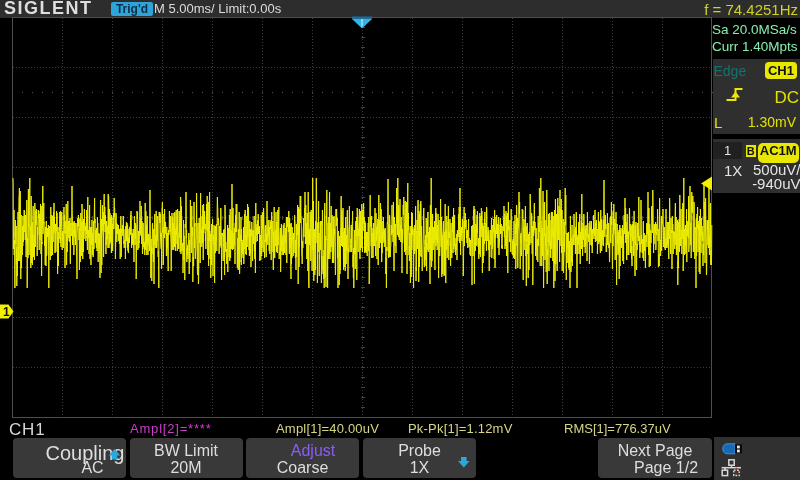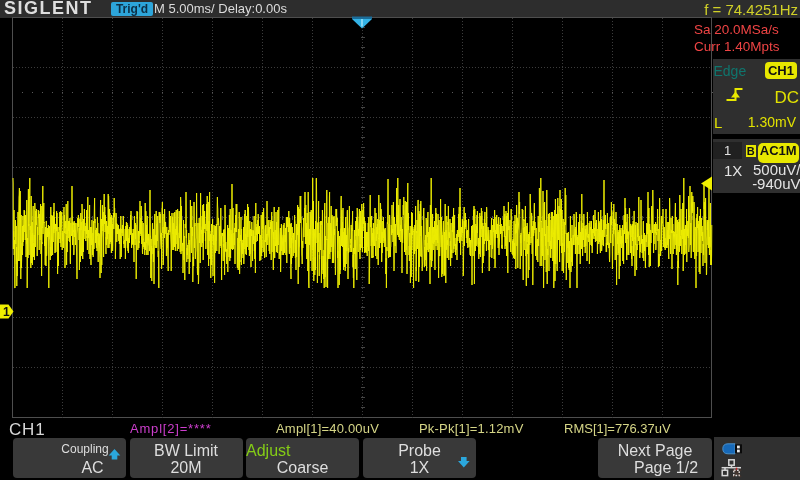--- a/index.html
+++ b/index.html
@@ -4,21 +4,21 @@
 * { margin:0; padding:0; box-sizing:border-box; }
 html,body { width:800px; height:480px; background:#000; overflow:hidden; }
 body { font-family:"Liberation Sans", sans-serif; position:relative; }
 .abs { position:absolute; }
 </style></head>
 <body>
 
 <div class="abs" style="left:0;top:0;width:800px;height:18px;background:#2d2d2d;"></div>
 <div class="abs" style="left:4px;top:0px;width:120px;height:18px;color:#dedede;font-size:18px;font-weight:bold;letter-spacing:1.5px;line-height:16px;">SIGLENT</div>
 <div class="abs" style="left:105px;top:2px;width:42px;height:14px;background:#2da5da;border-radius:2px;color:#0d3047;font-size:12px;font-weight:bold;text-align:center;line-height:14px;margin-left:6px;">Trig'd</div>
-<div class="abs" style="left:154px;top:2px;height:14px;color:#dcdcdc;font-size:13px;line-height:14px;">M 5.00ms/ Delay:0.00s</div>
+<div class="abs" style="left:154px;top:2px;height:14px;color:#dcdcdc;font-size:13px;line-height:14px;">M 5.00ms/ Limit:0.00s</div>
 <div class="abs" style="left:600px;top:2px;width:198px;height:14px;color:#d0d028;font-size:15px;line-height:15px;text-align:right;">f = 74.4251Hz</div>
 
 <svg width="800" height="480" style="position:absolute;left:0;top:0" shape-rendering="crispEdges">
     <rect x="12.5" y="17.5" width="699" height="400" fill="none" stroke="#4e4e4e" stroke-width="1"></rect>
     <line x1="62.5" y1="18" x2="62.5" y2="418" stroke="#3c3c3c" stroke-width="1" stroke-dasharray="1 2"></line>
     <line x1="112.5" y1="18" x2="112.5" y2="418" stroke="#3c3c3c" stroke-width="1" stroke-dasharray="1 2"></line>
     <line x1="162.5" y1="18" x2="162.5" y2="418" stroke="#3c3c3c" stroke-width="1" stroke-dasharray="1 2"></line>
     <line x1="212.5" y1="18" x2="212.5" y2="418" stroke="#3c3c3c" stroke-width="1" stroke-dasharray="1 2"></line>
     <line x1="262.5" y1="18" x2="262.5" y2="418" stroke="#3c3c3c" stroke-width="1" stroke-dasharray="1 2"></line>
     <line x1="312.5" y1="18" x2="312.5" y2="418" stroke="#3c3c3c" stroke-width="1" stroke-dasharray="1 2"></line>
@@ -220,21 +220,21 @@
   </svg>
 <svg width="800" height="480" style="position:absolute;left:0;top:0">
     <rect x="352" y="16.5" width="20" height="2.5" fill="#1c6d99"></rect>
     <polygon points="352,19 372,19 362,28.5" fill="#33b3e6"></polygon>
     <line x1="362" y1="19" x2="362" y2="26.5" stroke="#a8e6fa" stroke-width="1.4"></line>
     <polygon points="0,304.5 8.5,304.5 13.5,311.5 8.5,318.5 0,318.5" fill="#f0f000"></polygon>
     <text x="3" y="316" font-family="Liberation Sans, sans-serif" font-size="12" font-weight="bold" fill="#111">1</text>
     <polygon points="712,176.5 712,190.5 701,183.5" fill="#f0f000"></polygon>
   </svg>
 
-<div class="abs" style="left:694px;top:20.5px;color:#ef4444;font-size:13.5px;line-height:17px;white-space:nowrap;">Sa 20.0MSa/s<br>Curr 1.40Mpts</div>
+<div class="abs" style="left:712px;top:20.5px;color:#86efac;font-size:13.5px;line-height:17px;white-space:nowrap;">Sa 20.0MSa/s<br>Curr 1.40Mpts</div>
 
 <div class="abs" style="left:713px;top:59px;width:87px;height:75px;background:#2f2f2f;"></div>
 <div class="abs" style="left:713.5px;top:62.5px;color:#0f766e;font-size:14px;">Edge</div>
 <div class="abs" style="left:765px;top:62px;width:32px;height:17px;background:#e8e800;border-radius:4px;color:#111;font-size:13px;font-weight:bold;text-align:center;line-height:17px;">CH1</div>
 <svg width="20" height="16" style="position:absolute;left:725px;top:87px">
     <path d="M1.5 13 H10.5 V2 H17.5" stroke="#e8e800" stroke-width="2" fill="none"></path>
     <polygon points="10.5,4.5 6,10.5 15,10.5" fill="#e8e800"></polygon>
   </svg>
 <div class="abs" style="left:774.5px;top:88px;color:#e2e200;font-size:17px;">DC</div>
 <div class="abs" style="left:714px;top:113.5px;color:#e2e200;font-size:15px;">L</div>
@@ -243,36 +243,36 @@
 <div class="abs" style="left:713px;top:139px;width:87px;height:54px;background:#2f2f2f;"></div>
 <div class="abs" style="left:713px;top:142px;width:29px;height:17px;background:#202020;color:#e0e0e0;font-size:13px;text-align:center;line-height:17px;">1</div>
 <div class="abs" style="left:746px;top:145px;width:9.5px;height:12px;background:#e8e800;color:#111;font-size:11px;font-weight:bold;text-align:center;line-height:12px;">B</div>
 <div class="abs" style="left:757.5px;top:143px;width:41.5px;height:20px;background:#e8e800;border-radius:5px;color:#111;font-size:13px;font-weight:bold;text-align:center;line-height:16px;">AC1M</div>
 <div class="abs" style="left:724px;top:162px;color:#e4e4e4;font-size:15px;">1X</div>
 <div class="abs" style="left:713px;top:162.5px;width:87.5px;color:#e4e4e4;font-size:15px;line-height:14.8px;text-align:right;">500uV/<br>-940uV</div>
 
 <div class="abs" style="left:9px;top:420px;color:#d8d8d8;font-size:17px;letter-spacing:0.8px;">CH1</div>
 <div class="abs" style="left:130px;top:420.5px;color:#cd3ecd;font-size:13px;letter-spacing:0.8px;">Ampl[2]=****</div>
 <div class="abs" style="left:276px;top:420.5px;color:#d6d687;font-size:13px;letter-spacing:0.2px;">Ampl[1]=40.00uV</div>
-<div class="abs" style="left:419px;top:420.5px;color:#d6d687;font-size:13px;letter-spacing:0.2px;">Pk-Pk[1]=1.12mV</div>
+<div class="abs" style="left:408px;top:420.5px;color:#d6d687;font-size:13px;letter-spacing:0.2px;">Pk-Pk[1]=1.12mV</div>
 <div class="abs" style="left:564px;top:420.5px;color:#d6d687;font-size:13px;">RMS[1]=776.37uV</div>
 
 <div class="abs" style="left:13px;top:438px;width:113px;height:39.5px;background:#393939;border-radius:4px;"></div>
-<div class="abs" style="left:13px;top:441.5px;width:113px;text-align:center;color:#dedede;font-size:12px;padding-left:31px;">Coupling</div>
+<div class="abs" style="left:13px;top:441.5px;width:113px;text-align:center;color:#dedede;font-size:20px;padding-left:31px;">Coupling</div>
 <svg class="abs" style="left:108px;top:449px" width="14" height="11">
     <polygon points="6.5,0 12.3,6.6 9.3,6.6 9.3,10.6 3.7,10.6 3.7,6.6 0.7,6.6" fill="#2ba7dc"></polygon>
   </svg>
 <div class="abs" style="left:13px;top:458.5px;width:113px;text-align:center;color:#dedede;font-size:16px;margin-left:23px;">AC</div>
 
 <div class="abs" style="left:129.5px;top:438px;width:113px;height:39.5px;background:#393939;border-radius:4px;"></div>
 <div class="abs" style="left:129.5px;top:441.5px;width:113px;text-align:center;color:#dedede;font-size:16px;">BW Limit</div>
 <div class="abs" style="left:129.5px;top:458.5px;width:113px;text-align:center;color:#dedede;font-size:16px;">20M</div>
 
 <div class="abs" style="left:246px;top:438px;width:113px;height:39.5px;background:#393939;border-radius:4px;"></div>
-<div class="abs" style="left:246px;top:441.5px;width:134px;text-align:left;color:#84cc16;font-size:16px;">Adjust</div>
+<div class="abs" style="left:246px;top:441.5px;width:134px;text-align:center;color:#8b5cf6;font-size:16px;">Adjust</div>
 <div class="abs" style="left:246px;top:458.5px;width:113px;text-align:center;color:#dedede;font-size:16px;">Coarse</div>
 
 <div class="abs" style="left:363px;top:438px;width:113px;height:39.5px;background:#393939;border-radius:4px;"></div>
 <div class="abs" style="left:363px;top:441.5px;width:113px;text-align:center;color:#dedede;font-size:16px;">Probe</div>
 <div class="abs" style="left:363px;top:458.5px;width:113px;text-align:center;color:#dedede;font-size:16px;">1X</div>
 <svg class="abs" style="left:457px;top:456.5px" width="14" height="11">
     <polygon points="4,0 9.6,0 9.6,4 12.6,4 6.8,10.6 1,4 4,4" fill="#2ba7dc"></polygon>
   </svg>
 
 <div class="abs" style="left:598px;top:438px;width:114px;height:39.5px;background:#393939;border-radius:4px;"></div>

